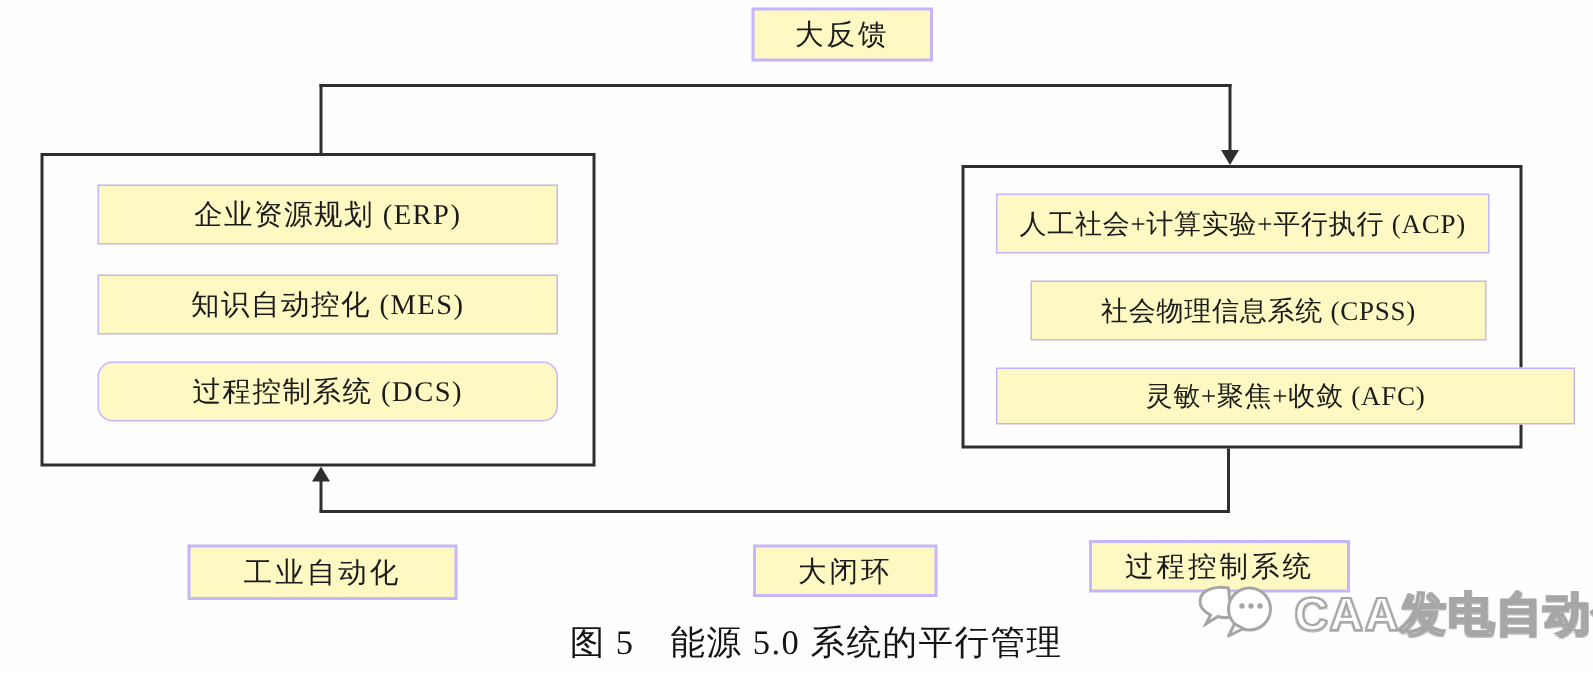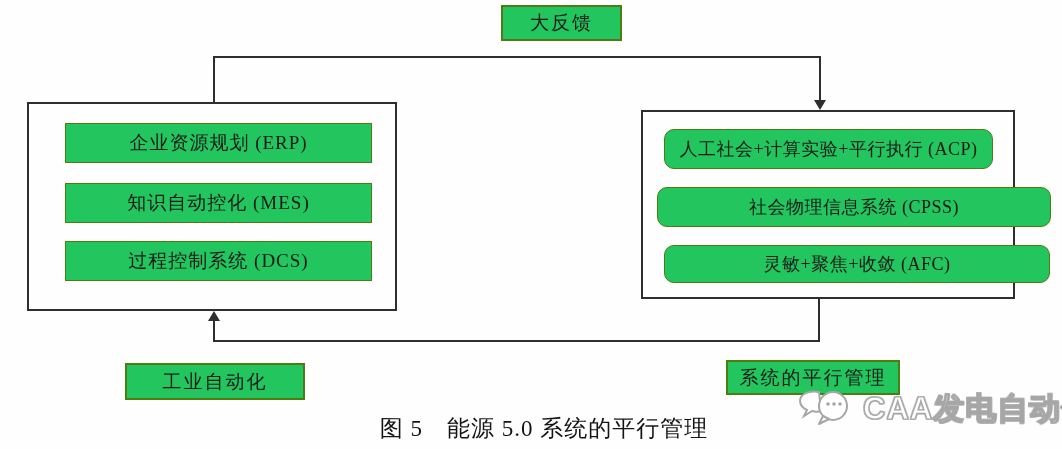--- a/index.html
+++ b/index.html
@@ -6,29 +6,29 @@
   #canvas{
     position:relative;
     width:1062px;height:449px;
     background:#fefefe;
     font-family:"Liberation Serif","DejaVu Serif",serif;
     color:#1b1b1b;
     overflow:hidden;
   }
   .box{
     position:absolute;
-    border:2px solid #4d7c0f;
-    background:#22c55e;
+    border:2px solid #c4b5fd;
+    background:#fef9c3;
     display:flex;align-items:center;justify-content:center;
     box-sizing:border-box;
     white-space:nowrap;
   }
   .group-box{position:absolute;border:2px solid #2e2e2e;background:#fefefe;box-sizing:border-box;}
   .inner{border-width:1.5px;font-size:19px;letter-spacing:1px;justify-content:center;}
-  .inner-r{border-width:1.5px;font-size:18px;letter-spacing:0.5px;border-radius:10px;}
+  .inner-r{border-width:1.5px;font-size:18px;letter-spacing:0.5px;}
   .label-box{font-size:19px;letter-spacing:2px;}
   .line{position:absolute;background:#2e2e2e;}
   .arrow-down{
     position:absolute;width:0;height:0;
     border-left:6px solid transparent;border-right:6px solid transparent;
     border-top:10px solid #2e2e2e;
   }
   .arrow-up{
     position:absolute;width:0;height:0;
     border-left:6px solid transparent;border-right:6px solid transparent;
@@ -64,45 +64,48 @@
   <div class="line" style="left:819px;top:56px;width:2px;height:45px;"></div>
   <div class="arrow-down" style="left:814px;top:100px;"></div>
 
   <div class="group-box" style="left:27px;top:102px;width:370px;height:209px;"></div>
   <div class="box inner" style="left:65px;top:123px;width:307px;height:40px;">
     <span>企业资源规划 (ERP)</span>
   </div>
   <div class="box inner" style="left:65px;top:183px;width:307px;height:40px;">
     <span>知识自动控化 (MES)</span>
   </div>
-  <div class="box inner" style="left:65px;top:241px;width:307px;height:40px;">
+  <div class="box inner" style="left:65px;top:241px;width:307px;height:40px;border-radius:10px;">
     <span>过程控制系统 (DCS)</span>
   </div>
 
   <div class="group-box" style="left:641px;top:110px;width:374px;height:189px;"></div>
   <div class="box inner-r" style="left:664px;top:129px;width:329px;height:40px;">
     <span>人工社会+计算实验+平行执行 (ACP)</span>
   </div>
-  <div class="box inner-r" style="left:657px;top:187px;width:394px;height:40px;">
+  <div class="box inner-r" style="left:687px;top:187px;width:304px;height:40px;">
     <span>社会物理信息系统 (CPSS)</span>
   </div>
   <div class="box inner-r" style="left:664px;top:245px;width:386px;height:38px;">
     <span>灵敏+聚焦+收敛 (AFC)</span>
   </div>
 
   <div class="line" style="left:818px;top:299px;width:2px;height:42px;"></div>
   <div class="line" style="left:213px;top:340px;width:607px;height:2px;"></div>
   <div class="line" style="left:213px;top:320px;width:2px;height:21px;"></div>
   <div class="arrow-up" style="left:208px;top:311px;"></div>
 
   <div class="box label-box" style="left:125px;top:363px;width:180px;height:37px;">
     <span>工业自动化</span>
   </div>
+  <div class="box label-box" style="left:502px;top:363px;width:123px;height:35px;">
+    <span>大闭环</span>
+  </div>
   <div class="box label-box" style="left:726px;top:360px;width:174px;height:35px;">
-    <span>系统的平行管理</span>
+    <span>过程控制系统</span>
   </div>
 
   <div id="caption">图 5　能源 5.0 系统的平行管理</div>
 
   <div id="watermark">
     <span>
       <svg width="66" height="46" viewBox="0 0 66 46">
         <g fill="#ffffff" stroke="#a6a6a6" stroke-width="2">
           <path d="M24 8 C14 6 5 10 5 17 C5 21 8 24 12 26 L9 32 L17 27 C20 28 23 28 26 27 Z"></path>
           <circle cx="38" cy="22" r="14"></circle>

